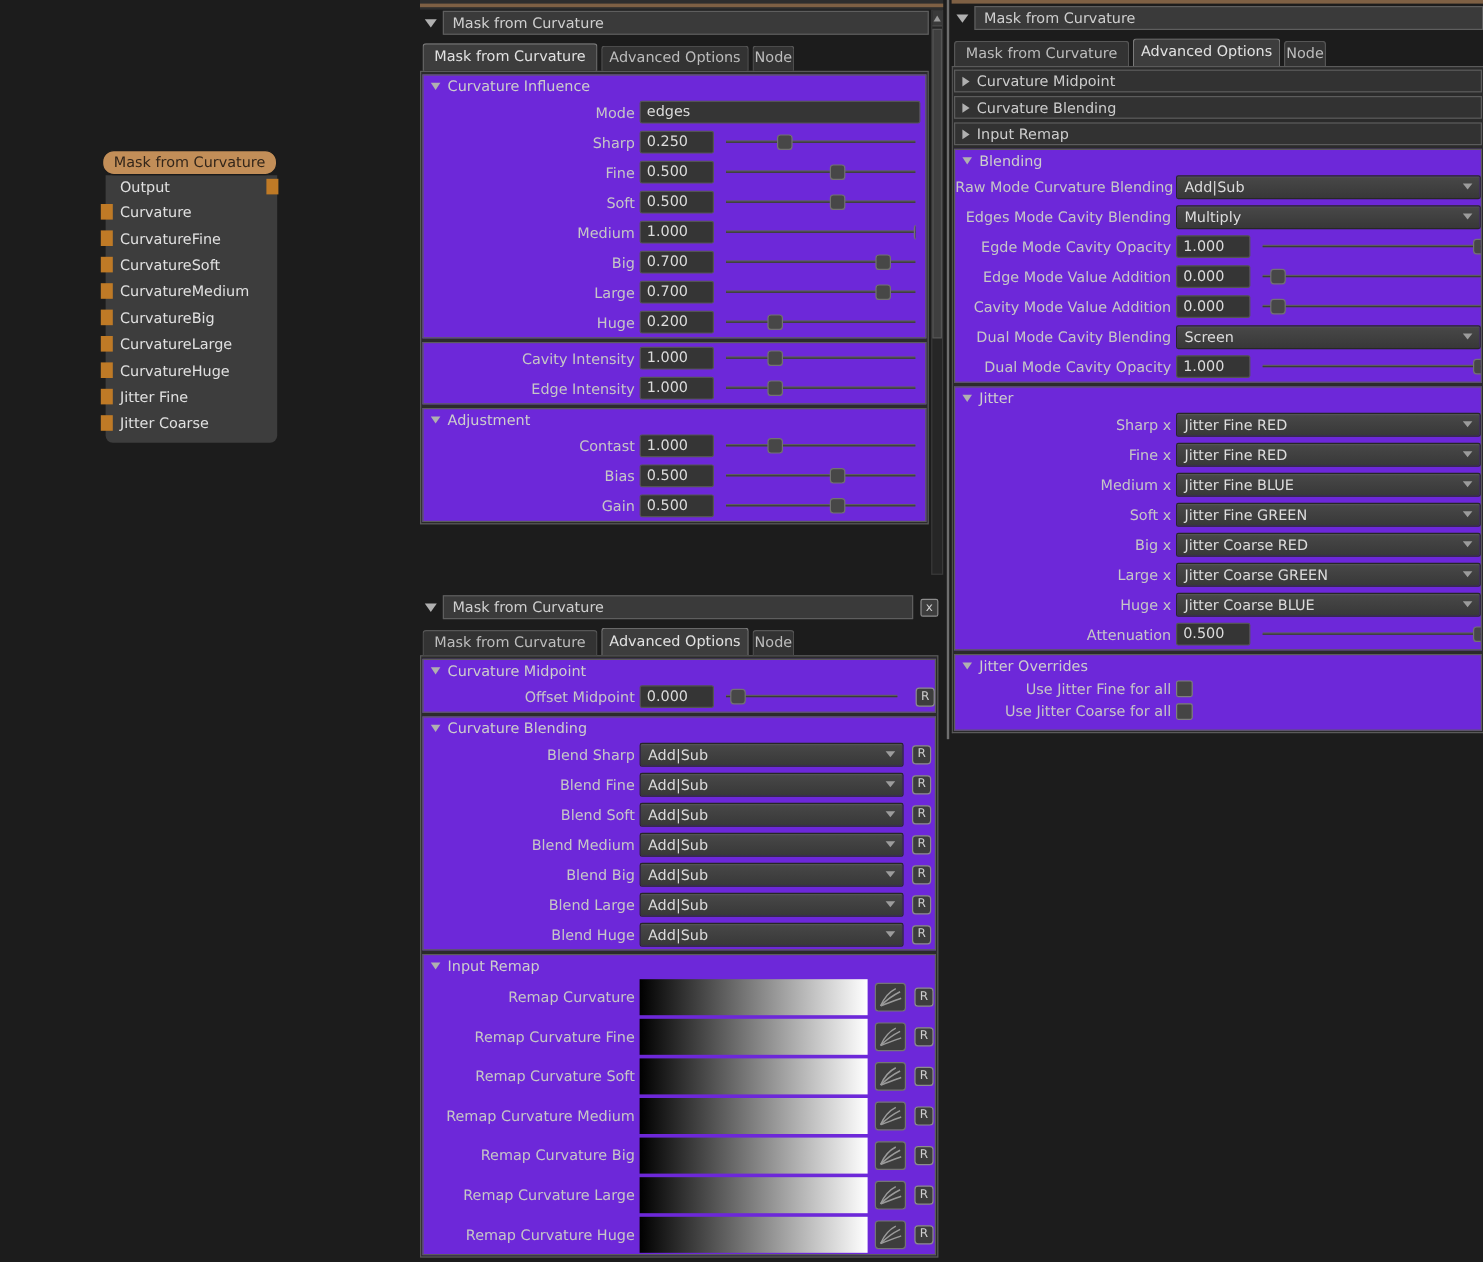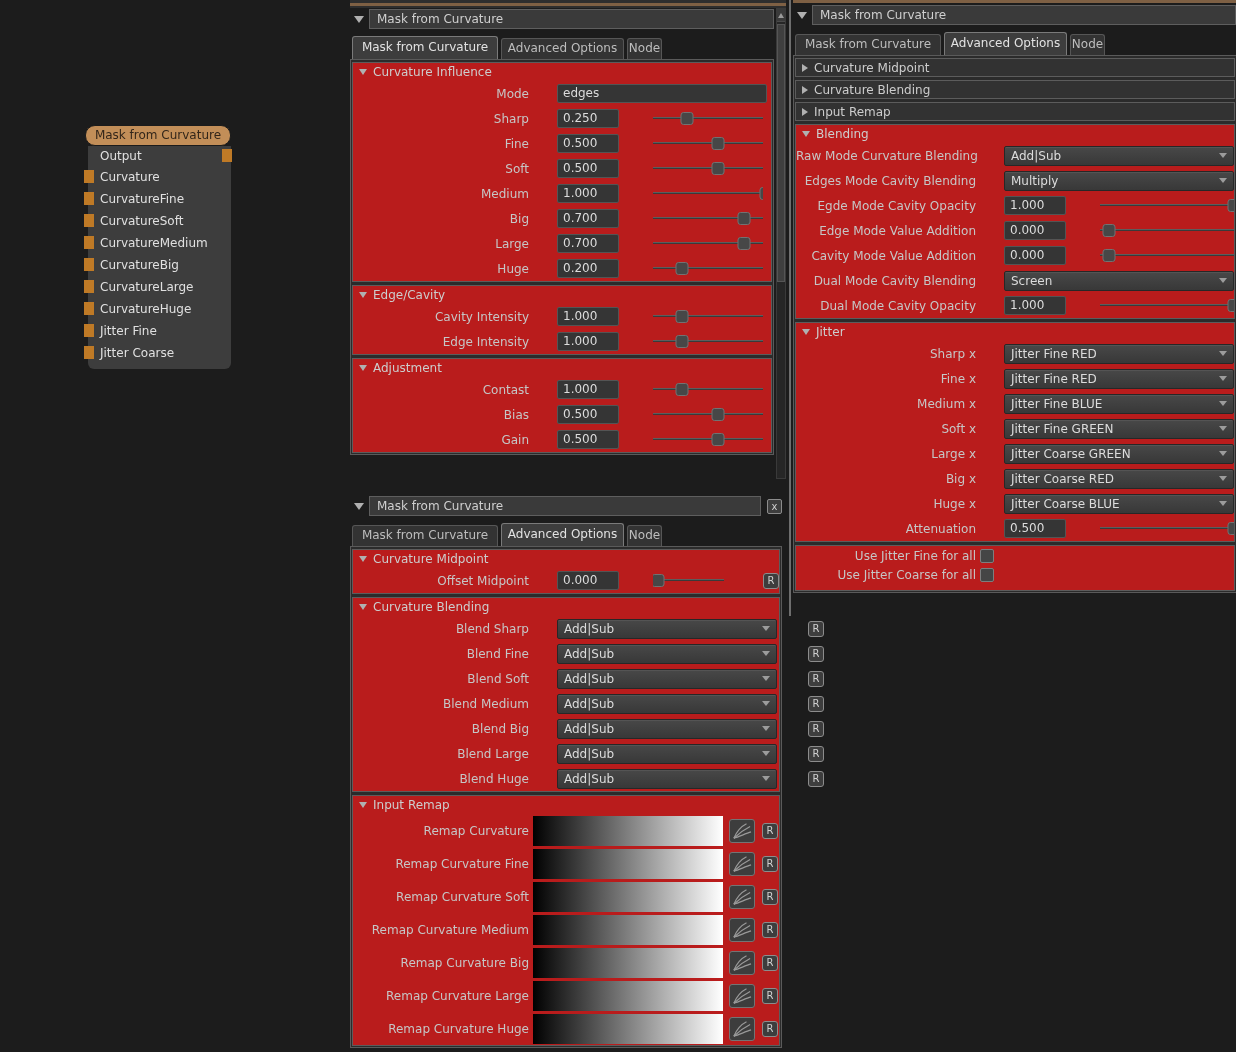--- a/index.html
+++ b/index.html
@@ -4,21 +4,21 @@
 <style>
   * { margin:0; padding:0; box-sizing:border-box; }
   html,body { background:#141414; }
   .root {
     position:relative; width:1236px; height:1052px; overflow:hidden;
     background:#1c1c1c;
     font-family:"DejaVu Sans","Liberation Sans",sans-serif;
     font-size:12px; color:#c8c8c8;
   }
   
-  .prow { display:flex; align-items:center; height:25px;gap:24px; }
+  .prow { display:flex; align-items:center; height:25px; }
   .lbl  { width:180px; text-align:right; padding-right:4px; color:#c6c6c6; white-space:nowrap; flex:none; }
   .field {
     width:62px; height:19px; line-height:17px; padding:0 5px; flex:none;
     background:#353535; border:1px solid #545454; border-radius:2px; color:#dcdcdc;
   }
   .field.wide { flex:1; width:auto; margin-right:4px; }
   .slider { position:relative; flex:1; height:17px; margin:0 8px 0 10px; overflow:hidden; }
   .slider .track { position:absolute; left:0; right:0; top:7px; height:2px; background:#5d5d5d; border-bottom:1px solid #3a3a3a; }
   .slider .handle { position:absolute; top:2px; width:13px; height:13px; background:#474747; border:1px solid #727272; border-radius:3px; transform:translateX(-50%); }
   .dd {
@@ -41,21 +41,21 @@
   .tri-right { width:0; height:0; border-top:4px solid transparent; border-bottom:4px solid transparent; border-left:6px solid #b0b0b0; flex:none; }
   
   .panel-head { display:flex; align-items:center; height:22px; }
   .panel-head .tri-down { margin:0 5px 0 4px; }
   .head-box { flex:1; height:20px; line-height:18px; padding:0 7px; background:#3a3a3a; border:1px solid #5e5e5e; color:#cfcfcf; }
   .tabs { display:flex; gap:3px; padding-left:2px; margin-top:6px; height:23px; align-items:flex-end; }
   .tab { height:21px; line-height:19px; text-align:center; background:#333333; border:1px solid #565656; border-bottom:none; border-radius:3px 3px 0 0; color:#bdbdbd; }
   .tab.active { height:23px; line-height:21px; background:#3d3d3d; border-color:#7a7a7a; color:#e2e2e2; position:relative; z-index:2; }
   .tab-w1 { width:146px; } .tab-w2 { width:123px; } .tab-w3 { width:35px; }
   .content { border:1px solid #5a5a5a; background:#2b2b2b; padding:2px 1px 1px 1px; }
-  .section { border:1px solid #5c5c5c; background:#b91c1c; margin-bottom:3px; }
+  .section { border:1px solid #5c5c5c; background:#6d28d9; margin-bottom:3px; }
   .section:last-child { margin-bottom:0; }
   .sec-head { display:flex; align-items:center; height:18px; padding-left:6px; gap:6px; color:#cdcdcd; }
   .collapsed-bar { border:1px solid #5c5c5c; background:#323232; height:19px; display:flex; align-items:center; padding-left:6px; gap:6px; margin-bottom:3px; color:#cdcdcd; }
   
   .node { position:absolute; left:85px; top:125px; width:146px; }
   .node-pill { height:21px; line-height:19px; text-align:center; background:#c28e58; border:1px solid #1b1b1b; border-radius:10px; color:#33261a; position:relative; z-index:2; }
   .node-body { position:relative; margin:0 0 0 3px; background:#3d3d3d; border-radius:0 0 6px 6px; padding-bottom:5px; }
   .node-row { position:relative; height:22px; line-height:22px; padding-left:12px; color:#e0e0e0; }
   .node-row.out { text-align:left; height:20px; line-height:20px; }
   .socket { position:absolute; width:10px; height:13px; top:4px; background:#bf7a26; }
@@ -188,24 +188,20 @@
               <span class="lbl">Huge</span>
               <span class="field">0.200</span>
               <span class="slider">
                 <span class="track"></span>
                 <span class="handle" style="left:26%"></span>
               </span>
             </div>
         </div>
 
         <div class="section">
-          <div class="sec-head">
-              <span class="tri-down sm"></span>
-              <span>Edge/Cavity</span>
-            </div>
           <div class="prow">
               <span class="lbl">Cavity Intensity</span>
               <span class="field">1.000</span>
               <span class="slider">
                 <span class="track"></span>
                 <span class="handle" style="left:26%"></span>
               </span>
             </div>
           <div class="prow">
               <span class="lbl">Edge Intensity</span>
@@ -567,30 +563,30 @@
             </span>
           </div>
         <div class="prow">
             <span class="lbl">Soft x</span>
             <span class="dd">
               <span>Jitter Fine GREEN</span>
               <span class="dd-arrow"></span>
             </span>
           </div>
         <div class="prow">
+            <span class="lbl">Big x</span>
+            <span class="dd">
+              <span>Jitter Coarse RED</span>
+              <span class="dd-arrow"></span>
+            </span>
+          </div>
+        <div class="prow">
             <span class="lbl">Large x</span>
             <span class="dd">
               <span>Jitter Coarse GREEN</span>
-              <span class="dd-arrow"></span>
-            </span>
-          </div>
-        <div class="prow">
-            <span class="lbl">Big x</span>
-            <span class="dd">
-              <span>Jitter Coarse RED</span>
               <span class="dd-arrow"></span>
             </span>
           </div>
         <div class="prow">
             <span class="lbl">Huge x</span>
             <span class="dd">
               <span>Jitter Coarse BLUE</span>
               <span class="dd-arrow"></span>
             </span>
           </div>
@@ -598,20 +594,24 @@
             <span class="lbl">Attenuation</span>
             <span class="field">0.500</span>
             <span class="slider">
               <span class="track"></span>
               <span class="handle" style="left:100%"></span>
             </span>
           </div>
       </div>
 
       <div class="section">
+        <div class="sec-head">
+            <span class="tri-down sm"></span>
+            <span>Jitter Overrides</span>
+          </div>
         <div class="ovrow">
             <span class="lbl">Use Jitter Fine for all</span>
             <span class="chk"></span>
           </div>
         <div class="ovrow" style="margin-bottom:6px">
             <span class="lbl">Use Jitter Coarse for all</span>
             <span class="chk"></span>
           </div>
       </div>
     </div>

